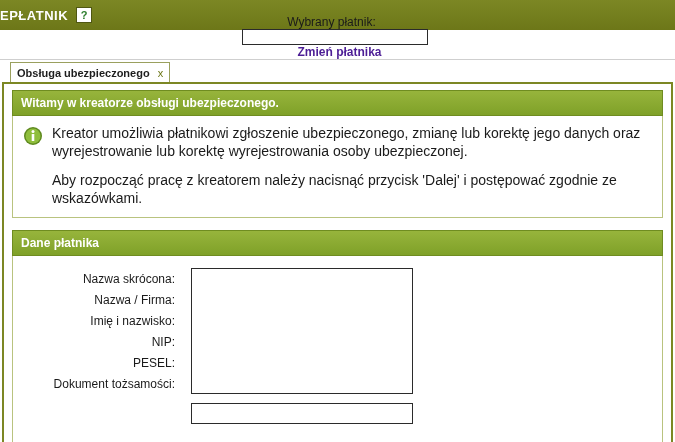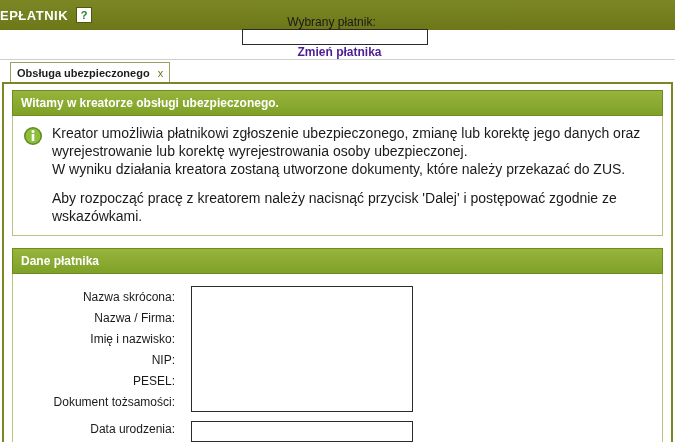--- a/index.html
+++ b/index.html
@@ -241,21 +241,20 @@
 
   <div class="info-box">
     <svg class="info-icon" viewBox="0 0 20 20">
       <circle cx="10" cy="10" r="9" fill="#5f8a1f"></circle>
       <circle cx="10" cy="10" r="7.5" fill="#8fbe3c"></circle>
       <rect x="8.7" y="8" width="2.6" height="7" fill="#ffffff"></rect>
       <circle cx="10" cy="5.5" r="1.5" fill="#ffffff"></circle>
     </svg>
     <div class="info-text">
       <p>Kreator umożliwia płatnikowi zgłoszenie ubezpieczonego, zmianę lub korektę jego danych oraz wyrejestrowanie lub korektę wyrejestrowania osoby ubezpieczonej.</p>
-      <p>W wyniku działania kreatora zostaną utworzone dokumenty, które należy przekazać do ZUS.</p>
       <p class="gap">Aby rozpocząć pracę z kreatorem należy nacisnąć przycisk 'Dalej' i postępować zgodnie ze wskazówkami.</p>
     </div>
   </div>
 
   <div class="spacer-10"></div>
 
   <div class="section-header">Dane płatnika</div>
 
   <div class="form-area">
     <div class="form-row">
@@ -268,23 +267,20 @@
       <div class="form-label">Imię i nazwisko:</div>
     </div>
     <div class="form-row">
       <div class="form-label">NIP:</div>
     </div>
     <div class="form-row">
       <div class="form-label">PESEL:</div>
     </div>
     <div class="form-row">
       <div class="form-label">Dokument tożsamości:</div>
-    </div>
-    <div class="form-row" style="margin-top:6px;">
-      <div class="form-label">Data urodzenia:</div>
     </div>
 
     <div class="field-stack"></div>
 
     <input class="dob-input" type="text" value="" style="">
   </div>
 
 </div>
 
 </body></html>

